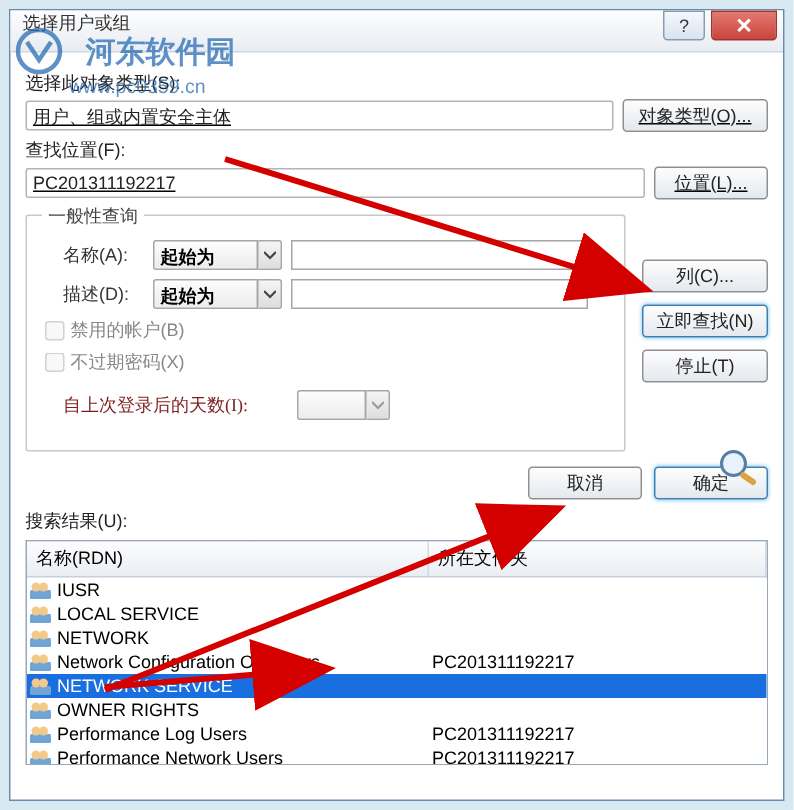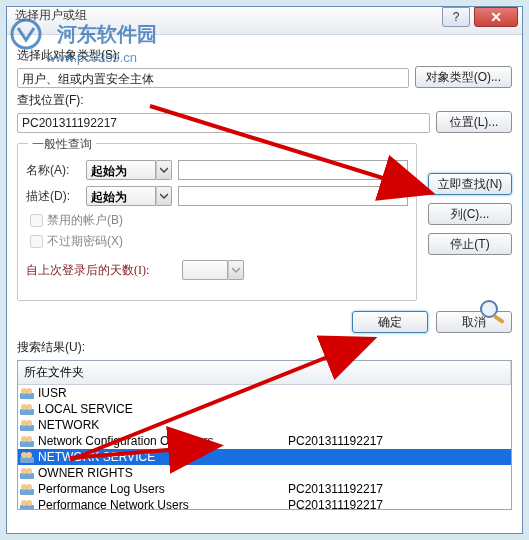--- a/index.html
+++ b/index.html
@@ -6,28 +6,28 @@
 body { background: #d8e8f0; width: 529px; height: 540px; position: relative; overflow: hidden; }
 .window { position: absolute; left: 6px; top: 6px; width: 517px; height: 528px; background: #fff; border: 1px solid #6a8bb0; }
 .titlebar { height: 28px; background: linear-gradient(#fdfdfd, #e8ecf2); display: flex; align-items: flex-start; padding-left: 8px; border-bottom: 1px solid #cfd7e2; }
 .titlebar .title { flex: 1; color: #333; }
 .titlebar .btns { display: flex; height: 22px; margin-right: 4px; }
 .titlebar .btn { width: 28px; height: 20px; margin-left: 4px; border-radius: 0 0 3px 3px; display: flex; align-items: center; justify-content: center; border: 1px solid #8a9bb0; background: linear-gradient(#f5f8fc,#d9e3ef); color: #333; }
 .titlebar .btn.close { width: 44px; background: linear-gradient(#e47a73,#c9443c); border-color: #9d362f; }
 .titlebar .btn.close .x { font-weight: bold; color: #fff; font-size: 14px; }
 .content { padding: 8px 10px; position: relative; height: calc(100% - 28px); }
 .label { margin: 4px 0 2px; color: #222; }
-.row { display: flex; align-items: flex-end; gap: 6px; }
+.row { display: flex; align-items: center; gap: 6px; text-decoration: underline; }
 .txtline { flex: 1; border: 1px solid #b4b4b4; background: #fff; height: 20px; padding: 2px 4px; color: #222; border-radius: 2px; }
 .txtline.ro { border: none; background: transparent; }
 .winbtn { height: 22px; padding: 0 10px; border: 1px solid #8f8f8f; background: linear-gradient(#fdfdfd,#e4e9ef); border-radius: 3px; color: #222; white-space: nowrap; display: inline-flex; align-items: center; justify-content: center; min-width: 76px; }
 .winbtn.focus { border: 1px solid #3c7fb1; box-shadow: 0 0 3px #6fbef3; }
 .fieldset { border: 1px solid #c8c8c8; border-radius: 2px; margin-top: 10px; padding: 10px 8px 14px; position: relative; }
 .fieldset .legend { position: absolute; top: -8px; left: 10px; background: #fff; padding: 0 4px; color: #444; }
-.frow { display: flex; align-items: center; margin: 6px 0; gap: 6px; }
+.frow { display: flex; align-items: center; margin: 6px 16px; gap: 6px; }
 .frow .flabel { width: 54px; color: #333; }
 .frow .flabel.disabled { color: #7f1d1d; font-family: Liberation Serif, serif; }
 .combo { flex: 0 0 86px; display: flex; height: 20px; }
 .combo .sel { flex: 1; border: 1px solid #a6a6a6; background: linear-gradient(#fdfdfd,#ececec); padding: 2px 4px; border-radius: 2px 0 0 2px; font-weight: bold; }
 .combo .arrow { width: 16px; border: 1px solid #a6a6a6; border-left: 1px solid #c8c8c8; background: linear-gradient(#f5f5f5,#ddd); display: flex; align-items: center; justify-content: center; border-radius: 0 2px 2px 0; }
 .combo .arrow svg { width: 8px; height: 8px; }
 .frow input.text { flex: 1; height: 20px; border: 1px solid #a6a6a6; padding: 2px 4px; }
 .chk { display: flex; align-items: center; gap: 4px; margin: 4px 0 2px 4px; }
 .chk input { width: 13px; height: 13px; }
 .chk span { color: #888; }
@@ -127,38 +127,39 @@
           <div class="arrow">
               <svg viewBox="0 0 8 8">
                 <path d="M0 2 L4 6 L8 2" fill="none" stroke="#999" stroke-width="1.5"></path>
               </svg>
             </div>
         </div>
       </div>
     </div>
 
     <div class="rightcol">
+      <div class="winbtn">列(C)...</div>
       <div class="winbtn focus">立即查找(N)</div>
-      <div class="winbtn">列(C)...</div>
       <div class="winbtn">停止(T)</div>
       <svg class="magnifier" viewBox="0 0 36 28">
         <circle cx="13" cy="12" r="8" fill="#e8f2fb" stroke="#5a7ca8" stroke-width="2"></circle>
         <rect x="19" y="17" width="12" height="4" rx="2" fill="#d9a441" transform="rotate(35 19 17)"></rect>
       </svg>
     </div>
 
     <div class="dlgbtns">
+      <div class="winbtn">取消</div>
       <div class="winbtn focus">确定</div>
-      <div class="winbtn">取消</div>
     </div>
 
     <div class="reslabel">搜索结果(U):</div>
 
     <div class="listview">
       <div class="lvhead">
+        <div class="col col1">名称(RDN)</div>
         <div class="col col2">所在文件夹</div>
       </div>
       <div class="lvbody" id="lvbody">
           <div class="lvrow">
             <div class="c1">
               <svg class="uicon" viewBox="0 0 14 12">
                 <rect x="0" y="6" width="14" height="6" rx="1" fill="#6fa6d6"></rect>
                 <circle cx="4" cy="4" r="3" fill="#f2c98a"></circle>
                 <circle cx="9" cy="4" r="3" fill="#f2c98a"></circle>
               </svg>

